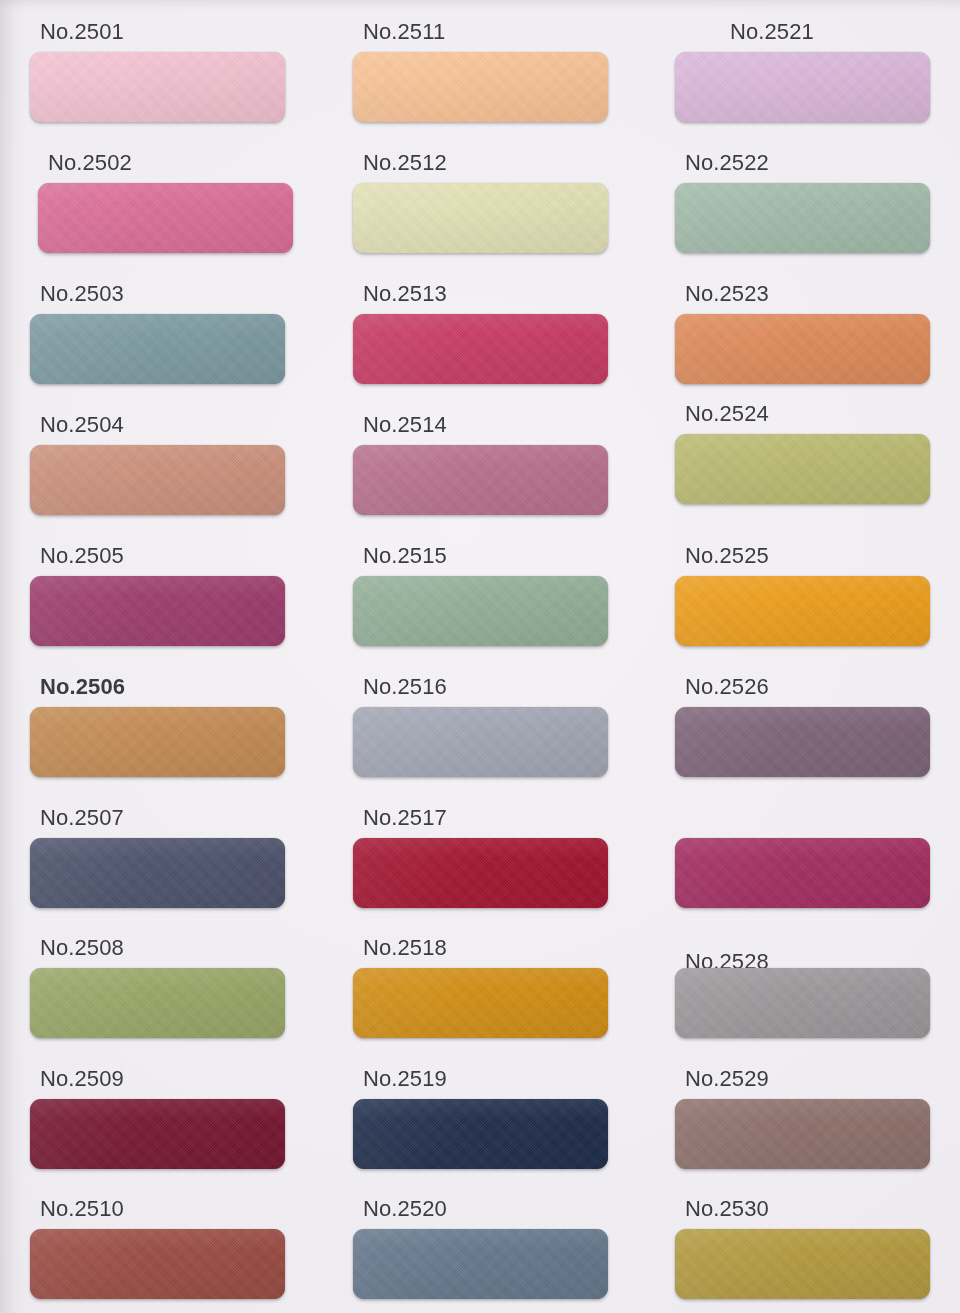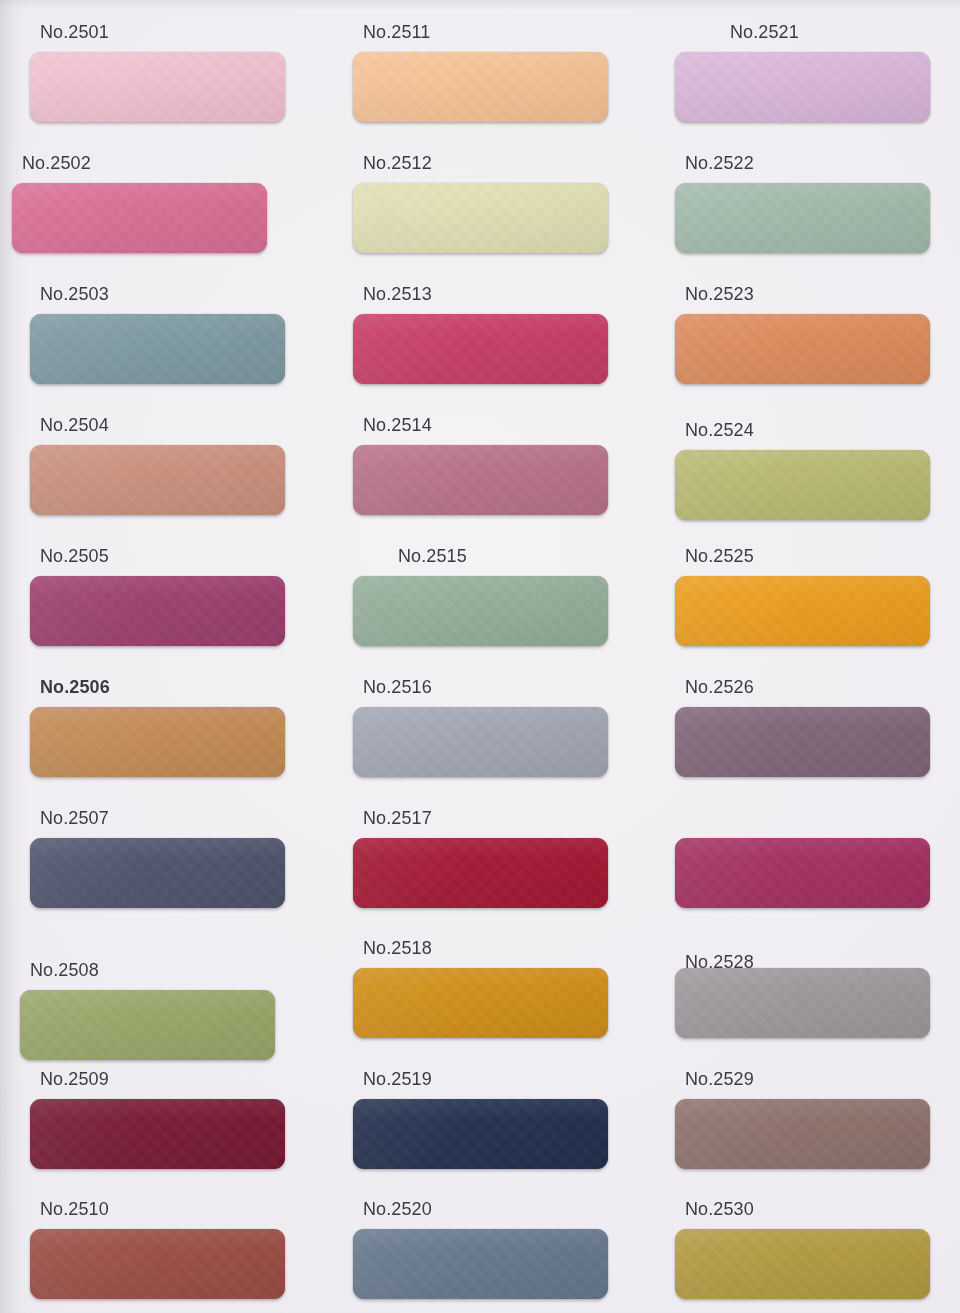--- a/index.html
+++ b/index.html
@@ -52,21 +52,21 @@
   }
 
   .swatch-cell {
     position: absolute;
   }
 
   .swatch-label {
     position: absolute;
     left: 10px;
     top: 0px;
-    font-size: 18px;
+    font-size: 22px;
     line-height: 20px;
     letter-spacing: 0.1px;
     color: #3b3b42;
     white-space: nowrap;
     font-weight: 400;
   }
 
   .swatch-chip {
     position: absolute;
     left: 0;
@@ -109,21 +109,21 @@
 
 <div id="sheet" style="background: radial-gradient(140% 110% at 48% 40%, rgb(247, 244, 247) 0%, rgb(241, 239, 243) 48%, rgb(236, 234, 239) 84%, rgb(231, 230, 236) 100%);">
   <div id="grain"></div>
   <div id="edge-shadow-top"></div>
   <div id="edge-shadow-left"></div>
   <div id="swatch-grid">
       <div class="swatch-cell" style="left: 30px; top: 22px; width: 255px; height: 100px;">
         <div class="swatch-label" style="color: rgb(59, 59, 66);">No.2501</div>
         <div class="swatch-chip wide" style="background: rgb(246, 195, 211); width: 255px; height: 70px; border-radius: 11px;"></div>
       </div>
-      <div class="swatch-cell" style="left: 12px; top: 153px; width: 255px; height: 100px;">
+      <div class="swatch-cell" style="left: 38px; top: 153px; width: 255px; height: 100px;">
         <div class="swatch-label" style="color: rgb(59, 59, 66);">No.2502</div>
         <div class="swatch-chip wide" style="background: rgb(221, 109, 149); width: 255px; height: 70px; border-radius: 11px;"></div>
       </div>
       <div class="swatch-cell" style="left: 30px; top: 284px; width: 255px; height: 100px; text-align: right;">
         <div class="swatch-label" style="color: rgb(59, 59, 66);">No.2503</div>
         <div class="swatch-chip wide" style="background: rgb(125, 154, 163); width: 255px; height: 70px; border-radius: 11px;"></div>
       </div>
       <div class="swatch-cell" style="left: 30px; top: 415px; width: 255px; height: 100px;">
         <div class="swatch-label" style="color: rgb(59, 59, 66);">No.2504</div>
         <div class="swatch-chip wide" style="background: rgb(205, 145, 124); width: 255px; height: 70px; border-radius: 11px;"></div>
@@ -133,21 +133,21 @@
         <div class="swatch-chip wide" style="background: rgb(157, 59, 108); width: 255px; height: 70px; border-radius: 11px;"></div>
       </div>
       <div class="swatch-cell" style="left: 30px; top: 677px; width: 255px; height: 100px;">
         <div class="swatch-label" style="color: rgb(59, 59, 66); font-weight: bold;">No.2506</div>
         <div class="swatch-chip wide" style="background: rgb(197, 139, 82); width: 255px; height: 70px; border-radius: 11px;"></div>
       </div>
       <div class="swatch-cell" style="left: 30px; top: 808px; width: 255px; height: 100px;">
         <div class="swatch-label" style="color: rgb(59, 59, 66);">No.2507</div>
         <div class="swatch-chip wide" style="background: rgb(75, 81, 107); width: 255px; height: 70px; border-radius: 11px;"></div>
       </div>
-      <div class="swatch-cell" style="left: 20px; top: 938px; width: 255px; height: 100px; margin-top: 22px;">
+      <div class="swatch-cell" style="left: 30px; top: 938px; width: 255px; height: 100px;">
         <div class="swatch-label" style="color: rgb(59, 59, 66);">No.2508</div>
         <div class="swatch-chip wide" style="background: rgb(153, 167, 102); width: 255px; height: 70px; border-radius: 11px;"></div>
       </div>
       <div class="swatch-cell" style="left: 30px; top: 1069px; width: 255px; height: 100px;">
         <div class="swatch-label" style="color: rgb(59, 59, 66);">No.2509</div>
         <div class="swatch-chip wide" style="background: rgb(118, 21, 47); width: 255px; height: 70px; border-radius: 11px;"></div>
       </div>
       <div class="swatch-cell" style="left: 30px; top: 1199px; width: 255px; height: 100px;">
         <div class="swatch-label" style="color: rgb(59, 59, 66);">No.2510</div>
         <div class="swatch-chip wide" style="background: rgb(155, 74, 65); width: 255px; height: 70px; border-radius: 11px;"></div>
@@ -162,21 +162,21 @@
       </div>
       <div class="swatch-cell" style="left: 353px; top: 284px; width: 255px; height: 100px;">
         <div class="swatch-label" style="color: rgb(59, 59, 66); text-align: center;">No.2513</div>
         <div class="swatch-chip wide" style="background: rgb(201, 57, 99); width: 255px; height: 70px; border-radius: 11px;"></div>
       </div>
       <div class="swatch-cell" style="left: 353px; top: 415px; width: 255px; height: 100px;">
         <div class="swatch-label" style="color: rgb(59, 59, 66);">No.2514</div>
         <div class="swatch-chip wide" style="background: rgb(185, 112, 139); width: 255px; height: 70px; border-radius: 11px;"></div>
       </div>
       <div class="swatch-cell" style="left: 353px; top: 546px; width: 255px; height: 100px;">
-        <div class="swatch-label" style="color: rgb(59, 59, 66); margin-left: 35px;">No.2515</div>
+        <div class="swatch-label" style="color: rgb(59, 59, 66);">No.2515</div>
         <div class="swatch-chip wide" style="background: rgb(147, 176, 153); width: 255px; height: 70px; border-radius: 11px;"></div>
       </div>
       <div class="swatch-cell" style="left: 353px; top: 677px; width: 255px; height: 100px;">
         <div class="swatch-label" style="color: rgb(59, 59, 66);">No.2516</div>
         <div class="swatch-chip wide" style="background: rgb(163, 167, 181); width: 255px; height: 70px; border-radius: 11px;"></div>
       </div>
       <div class="swatch-cell" style="left: 353px; top: 808px; width: 255px; height: 100px;">
         <div class="swatch-label" style="color: rgb(59, 59, 66);">No.2517</div>
         <div class="swatch-chip wide" style="background: rgb(164, 18, 47); width: 255px; height: 70px; border-radius: 11px;"></div>
       </div>
@@ -197,21 +197,21 @@
         <div class="swatch-chip wide" style="background: rgb(221, 184, 220); width: 255px; height: 70px; border-radius: 11px;"></div>
       </div>
       <div class="swatch-cell" style="left: 675px; top: 153px; width: 255px; height: 100px;">
         <div class="swatch-label" style="color: rgb(59, 59, 66);">No.2522</div>
         <div class="swatch-chip wide" style="background: rgb(163, 188, 171); width: 255px; height: 70px; border-radius: 11px;"></div>
       </div>
       <div class="swatch-cell" style="left: 675px; top: 284px; width: 255px; height: 100px;">
         <div class="swatch-label" style="color: rgb(59, 59, 66);">No.2523</div>
         <div class="swatch-chip wide" style="background: rgb(224, 138, 88); width: 255px; height: 70px; border-radius: 11px;"></div>
       </div>
-      <div class="swatch-cell" style="left: 675px; top: 420px; width: 255px; height: 100px;">
+      <div class="swatch-cell" style="left: 675px; top: 404px; width: 255px; height: 100px;">
         <div class="swatch-label" style="color: rgb(59, 59, 66);">No.2524</div>
         <div class="swatch-chip wide" style="background: rgb(187, 187, 112); width: 255px; height: 70px; border-radius: 11px;"></div>
       </div>
       <div class="swatch-cell" style="left: 675px; top: 546px; width: 255px; height: 100px;">
         <div class="swatch-label" style="color: rgb(59, 59, 66);">No.2525</div>
         <div class="swatch-chip wide" style="background: rgb(239, 158, 24); width: 255px; height: 70px; border-radius: 11px;"></div>
       </div>
       <div class="swatch-cell" style="left: 675px; top: 677px; width: 255px; height: 100px;">
         <div class="swatch-label" style="color: rgb(59, 59, 66);">No.2526</div>
         <div class="swatch-chip wide" style="background: rgb(125, 99, 119); width: 255px; height: 70px; border-radius: 11px;"></div>

